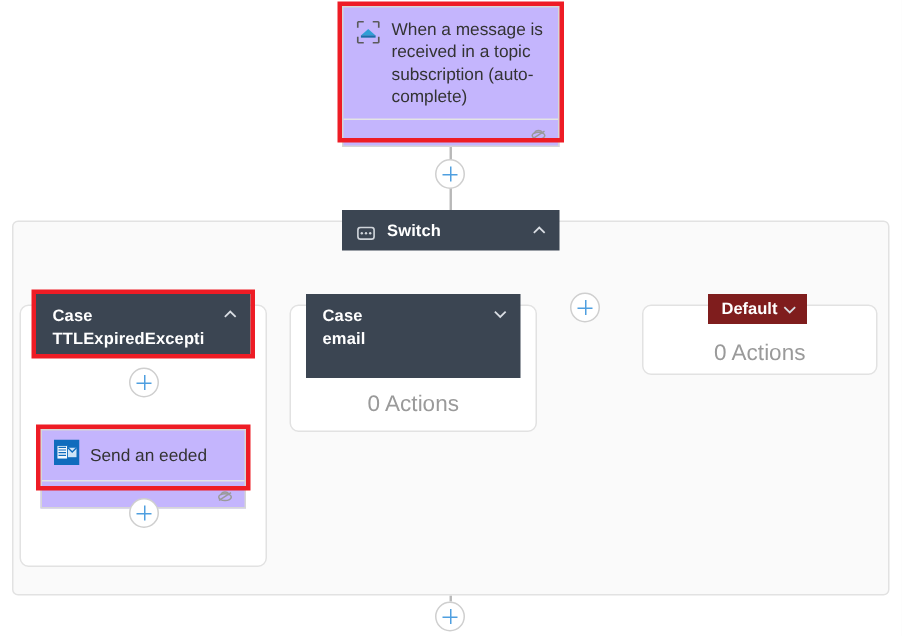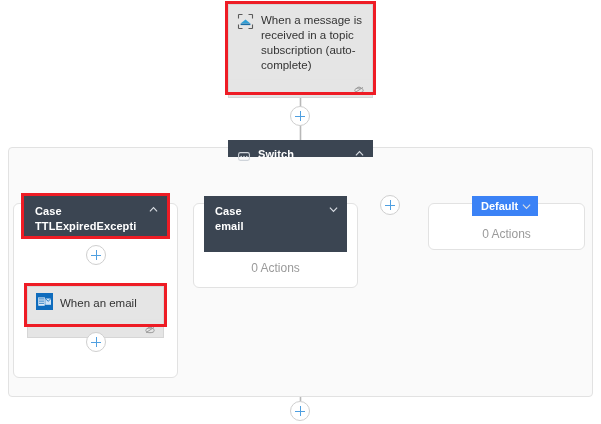--- a/index.html
+++ b/index.html
@@ -14,21 +14,21 @@
   #canvas{position:absolute;inset:0;}
 
   
   #wires{position:absolute;left:0;top:0;width:601px;height:424px;z-index:1;}
 
   
   .node{position:absolute;z-index:3;box-sizing:border-box;}
 
   
   .card{
-    background:#e5e5e5;
+    background:#c4b5fd;
     border:1px solid #d6d6d6;
     box-sizing:border-box;
   }
   .card-body{display:flex;align-items:flex-start;padding:8px 9px 6px 8px;gap:7px;}
   .card-title{
     font-size:11.5px;line-height:15px;color:#333333;
     font-family:"Liberation Sans", sans-serif;
   }
   .card-foot{
     border-top:1px solid #e4e4e4;
@@ -68,41 +68,41 @@
     border-radius:6px;
     background:#fafafa;
     box-sizing:border-box;
     z-index:2;
   }
   .scope-outer{background:#fafafa;border-radius:4px;}
   .scope-inner{background:#ffffff;}
 
   .actions-text{
     position:absolute;
-    font-size:12px;color:#9a9a9a;
+    font-size:15px;color:#9a9a9a;
     text-align:center;
     z-index:3;
   }
 
   
   .plus{
     position:absolute;
     width:20px;height:20px;border-radius:50%;
     background:#ffffff;border:1px solid #cfcfcf;
     box-sizing:border-box;z-index:5;
   }
   .plus:before,.plus:after{
     content:"";position:absolute;background:#4f9fe0;
   }
   .plus:before{left:4px;top:8.5px;width:10px;height:1.5px;}
   .plus:after{top:4px;left:8.5px;height:10px;width:1.5px;}
 
   
   .pill{
-    position:absolute;background:#3b82f6;color:#fff;
+    position:absolute;background:#7f1d1d;color:#fff;
     font-size:11px;font-weight:bold;
     padding:4px 20px 4px 9px;
     z-index:4;box-sizing:border-box;
   }
   .pill .chev{right:7px;top:6px;}
 
   .ico{flex:0 0 auto;}
 </style>
 </head>
 <body>
@@ -146,21 +146,21 @@
         <line x1="2" y1="8.6" x2="10" y2="3.4" stroke="#9a9a9a" stroke-width="1"></line>
       </svg>
     </div>
   </div>
   <div class="ring" style="left:225px;top:1px;width:151px;height:94px;"></div>
 
   <div class="plus" style="left:290px;top:106px;"></div>
 
   <div class="scope scope-outer" style="left:8px;top:147px;width:585px;height:250px;"></div>
 
-  <div class="dark" style="left:228px;top:140px;width:145px;height:17px;padding:7px 24px 0 10px;">
+  <div class="dark" style="left:228px;top:140px;width:145px;height:27px;padding:7px 24px 0 10px;">
     <span class="ico" style="margin-right:8px;">
       <svg width="12" height="9" viewBox="0 0 12 9">
         <rect x="0.6" y="0.6" width="10.8" height="7.8" rx="1.8" fill="none" stroke="#cfd4da" stroke-width="1.1"></rect>
         <circle cx="3.2" cy="4.5" r="0.8" fill="#cfd4da"></circle>
         <circle cx="6" cy="4.5" r="0.8" fill="#cfd4da"></circle>
         <circle cx="8.8" cy="4.5" r="0.8" fill="#cfd4da"></circle>
       </svg>
     </span>
     <span class="dark-label">Switch</span>
     <svg class="chev" viewBox="0 0 10 10">
@@ -186,21 +186,21 @@
       <span class="ico">
         <svg width="17" height="17" viewBox="0 0 17 17">
           <rect x="0" y="0" width="17" height="17" fill="#0f6cbd"></rect>
           <rect x="2" y="4" width="7" height="9" fill="#ffffff" opacity="0.95"></rect>
           <path d="M2,4 h7 v9 h-7 Z" fill="none" stroke="#0f6cbd" stroke-width="0.6"></path>
           <path d="M3,5.2 h5 M3,7 h5 M3,8.8 h5 M3,10.6 h5" stroke="#0f6cbd" stroke-width="0.8"></path>
           <rect x="9.3" y="5.5" width="5.7" height="6.3" fill="#cfe4f7"></rect>
           <path d="M9.3,5.5 L12.15,8.3 L15,5.5" fill="none" stroke="#0f6cbd" stroke-width="0.9"></path>
         </svg>
       </span>
-      <span class="card-title">When an email</span>
+      <span class="card-title">Send an eeded</span>
     </div>
     <div class="card-foot">
       <svg width="12" height="10" viewBox="0 0 12 10">
         <ellipse cx="6" cy="6.4" rx="4.2" ry="2.3" fill="none" stroke="#9a9a9a" stroke-width="1"></ellipse>
         <path d="M3.2,5 a3,3 0 0 1 5.6,0" fill="none" stroke="#9a9a9a" stroke-width="1"></path>
         <line x1="2" y1="8.6" x2="10" y2="3.4" stroke="#9a9a9a" stroke-width="1"></line>
       </svg>
     </div>
   </div>
   <div class="ring" style="left:24px;top:283px;width:143px;height:44px;"></div>

